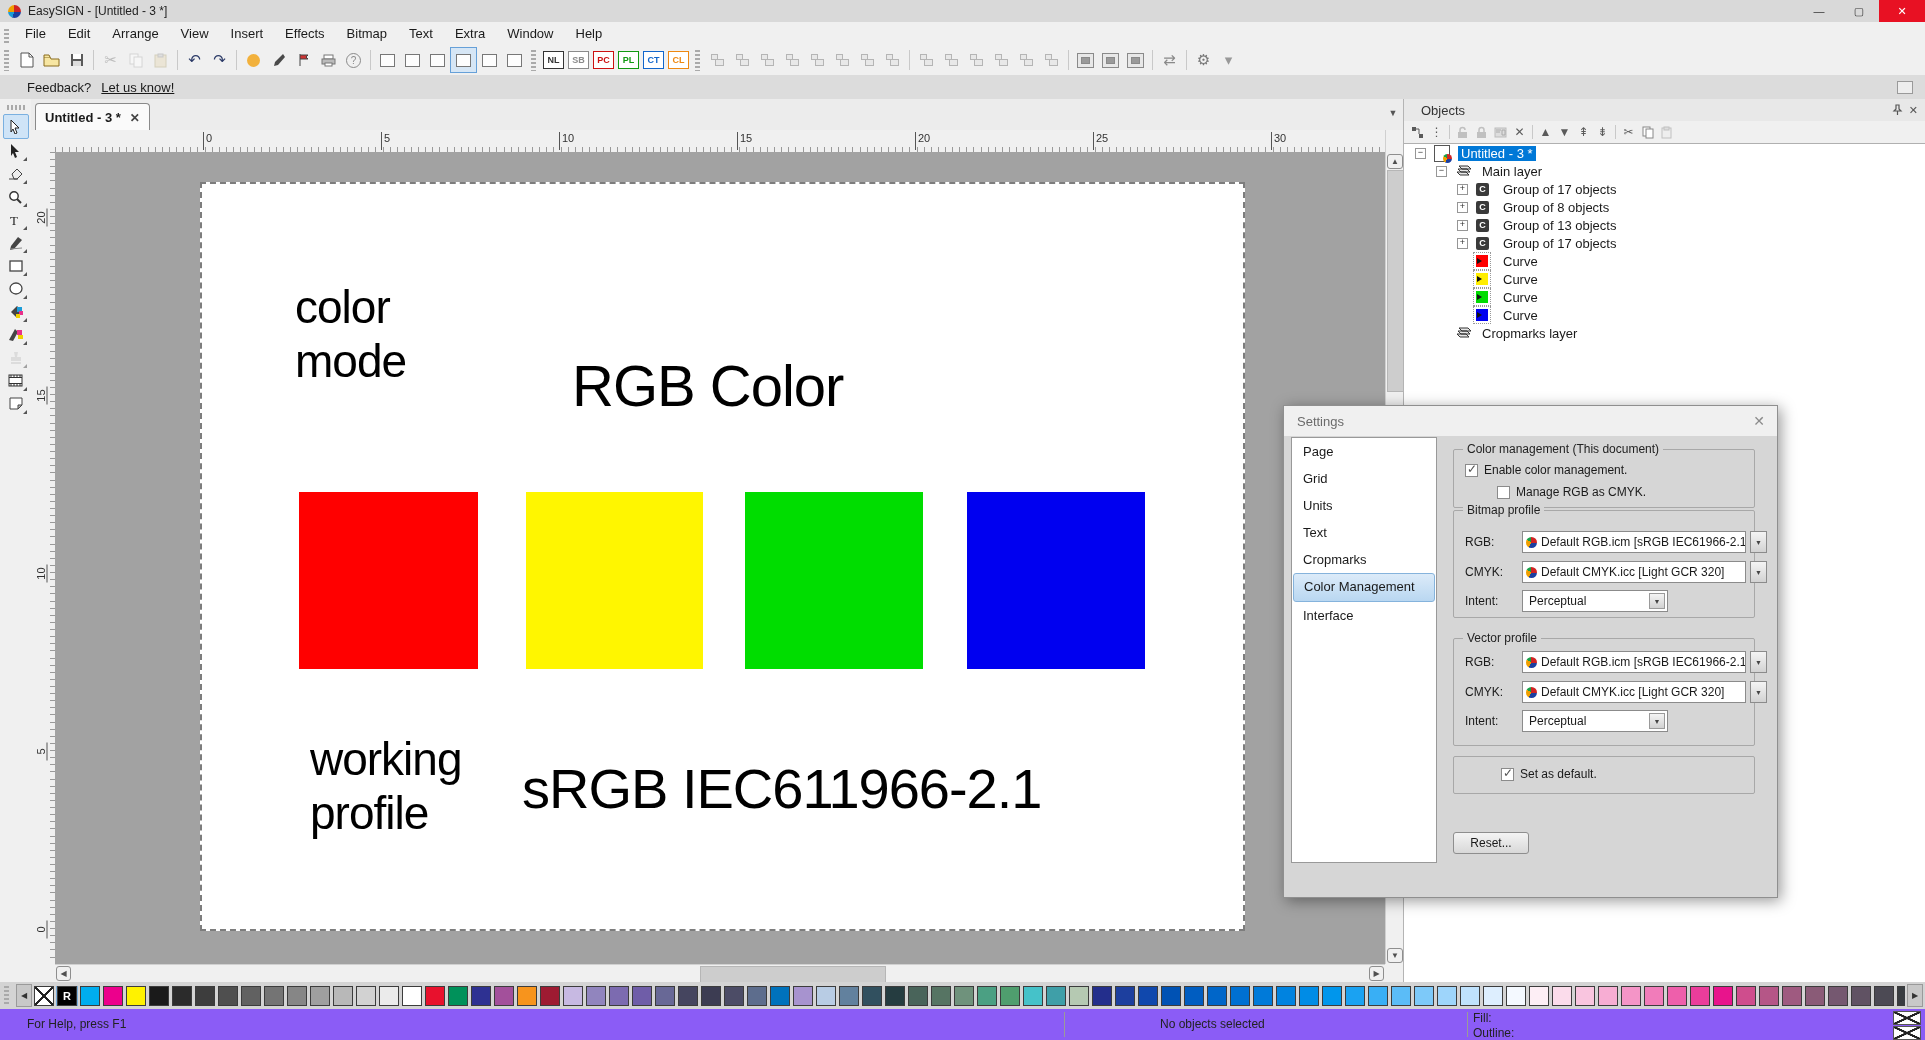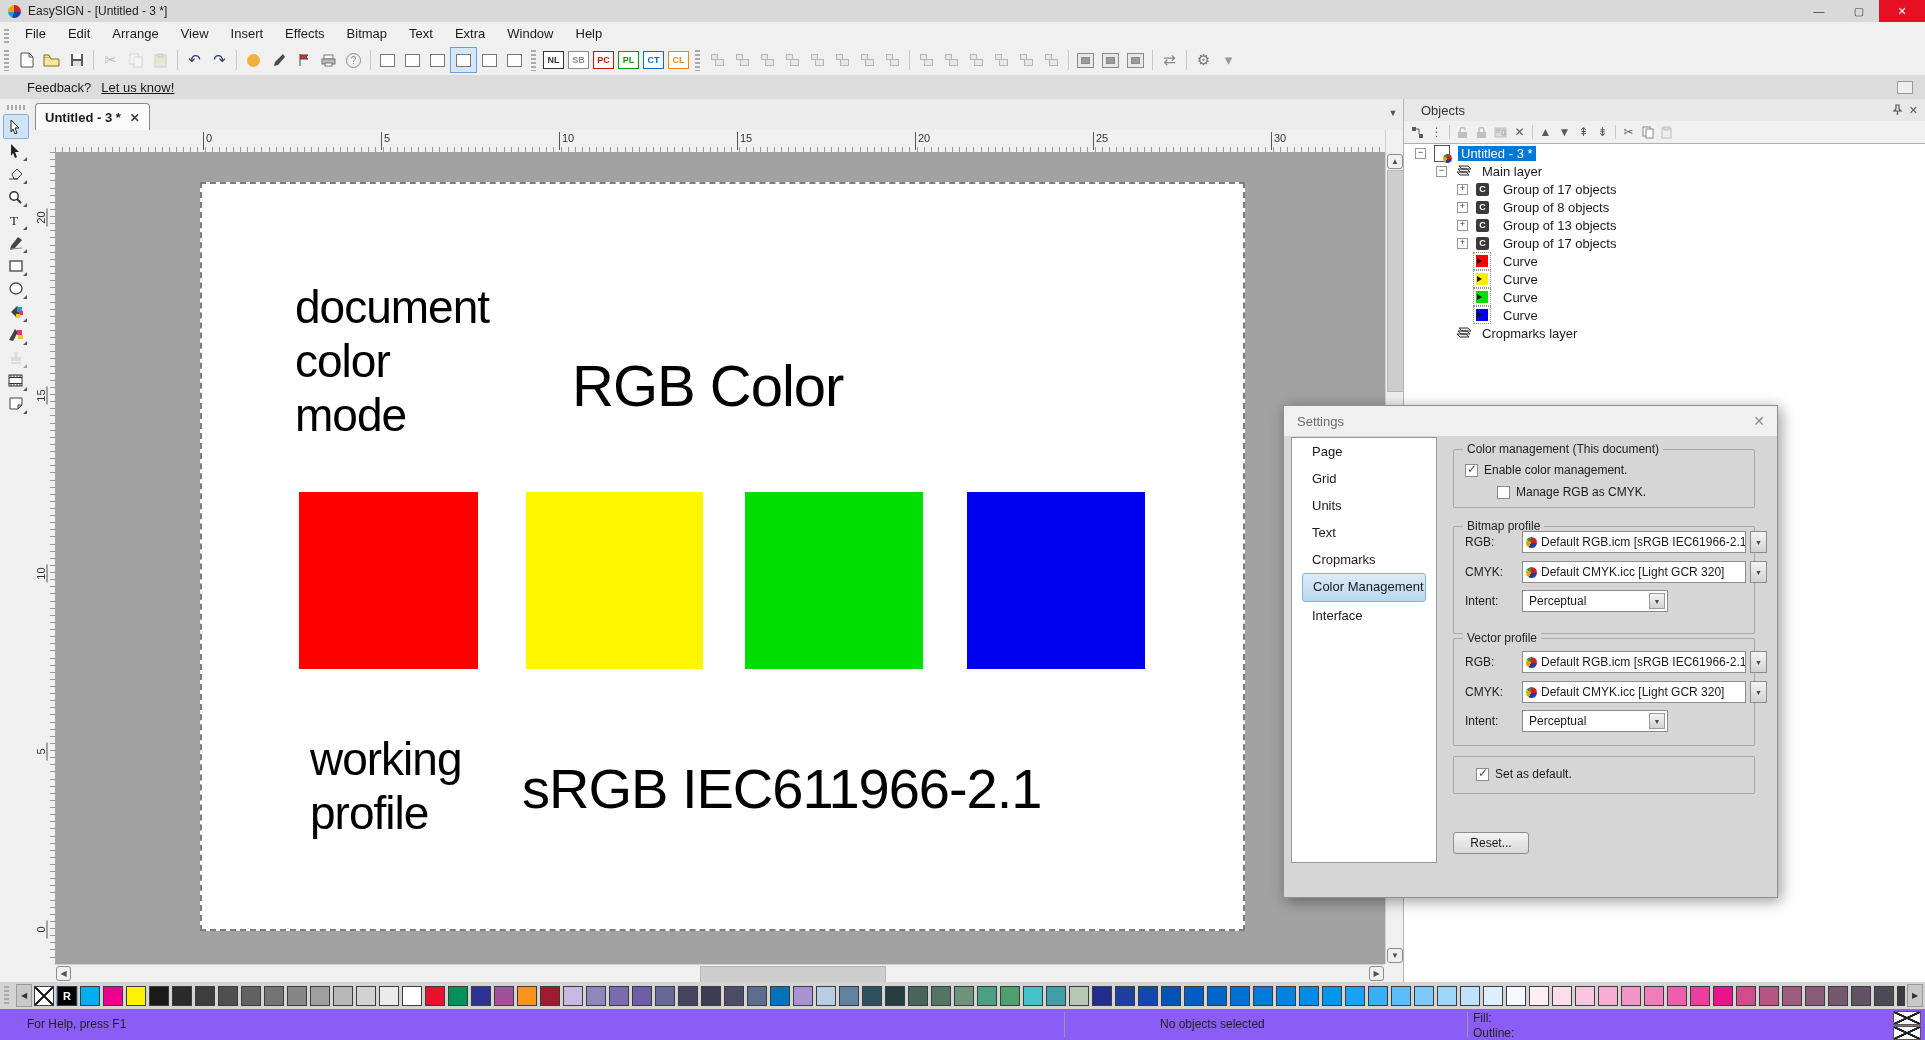--- a/index.html
+++ b/index.html
@@ -108,21 +108,21 @@
   .none-chip{position:absolute;width:26px;height:12px;background:#fff;border:1px solid #555;overflow:hidden;}
   .none-chip:before{content:"";position:absolute;left:0;top:0;width:100%;height:100%;
     background:linear-gradient(to top right,transparent 44%,#222 46%,#222 54%,transparent 56%),
                linear-gradient(to bottom right,transparent 44%,#222 46%,#222 54%,transparent 56%);}
   
   .dialog{left:1283px;top:405px;width:495px;height:493px;background:#d6d6d6;border:1px solid #8f8f8f;
           box-shadow:3px 3px 14px rgba(0,0,0,.4);box-sizing:border-box;}
   .dlg-title{height:30px;background:#f0f0f0;display:flex;align-items:center;padding-left:13px;font-size:13px;color:#6b6b6b;}
   .dlg-close{margin-left:auto;margin-right:12px;color:#8a8a8a;font-size:14px;}
   .dlg-nav{position:absolute;left:7px;top:31px;width:146px;height:426px;background:#fff;border:1px solid #999;font-size:13px;box-sizing:border-box;}
-  .nav-item{height:27px;line-height:27px;padding-left:10px;margin:0 10px;}
+  .nav-item{height:27px;line-height:27px;padding-left:10px;margin:0 1px;}
   .nav-item.selected{background:linear-gradient(#dcebf9,#b9d7f1);border:1px solid #85b3dc;border-radius:3px;line-height:25px;}
   .grp{position:absolute;left:169px;width:300px;border:1px solid #a8a8a8;border-radius:2px;}
   .grp-title{position:absolute;left:9px;top:-8px;background:#d6d6d6;padding:0 4px;font-size:12px;color:#222;}
   .cbrow{position:absolute;display:flex;align-items:center;font-size:12px;}
   .cb{width:13px;height:13px;background:#fff;border:1px solid #8b8b8b;margin-right:6px;position:relative;box-sizing:border-box;flex:none;}
   .cb.checked:after{content:"✓";position:absolute;left:1px;top:-3px;font-size:12px;color:#555;}
   .frow-label{position:absolute;font-size:12px;}
   .combo{position:absolute;height:22px;background:#fff;border:1px solid #8b8b8b;display:flex;align-items:center;font-size:12px;box-sizing:border-box;overflow:hidden;white-space:nowrap;}
   .combo .picon{width:11px;height:11px;border-radius:50%;margin:0 4px 0 3px;flex:none;
     background:conic-gradient(#d02424 0 100deg,#1b3fa0 100deg 210deg,#f0a000 210deg 300deg,#18a048 300deg 360deg);}
@@ -486,21 +486,20 @@
     <span class="lbl" style="top: 59px;">20</span>
     <span class="lbl" style="top: 237px;">15</span>
     <span class="lbl" style="top: 415px;">10</span>
     <span class="lbl" style="top: 593px;">5</span>
     <span class="lbl" style="top: 771px;">0</span>
   </div>
 
 <div class="abs canvas">
   <div class="page">
     <div class="cv-text" id="mode-text" style="left:93px;top:96px;font-size:46px;line-height:54px;">
-        <div>document</div>
         <div>color</div>
         <div>mode</div>
       </div>
     <div class="cv-text" style="left:370px;top:168px;font-size:58px;">RGB Color</div>
     <div id="squares">
         <div class="sq" style="left: 97px; width: 179px; background: rgb(255, 0, 0);"></div>
         <div class="sq" style="left: 324px; width: 177px; background: rgb(255, 246, 0);"></div>
         <div class="sq" style="left: 543px; width: 178px; background: rgb(0, 221, 0);"></div>
         <div class="sq" style="left: 765px; width: 178px; background: rgb(0, 0, 240);"></div>
       </div>
@@ -670,21 +669,21 @@
   </div>
   <div class="cbrow" style="left:181px;top:57px;">
     <span class="cb checked"></span>
     <span>Enable color management.</span>
   </div>
   <div class="cbrow" style="left:181px;top:79px;padding-left:32px;">
     <span class="cb"></span>
     <span>Manage RGB as CMYK.</span>
   </div>
 
-  <div class="grp" style="top:120px;height:106px;">
+  <div class="grp" style="top:104px;height:106px;">
     <div class="grp-title">Bitmap profile</div>
   </div>
   <div class="frow-label" style="left:181px;top:129px;">RGB:</div>
   <div class="combo" style="left:238px;top:125px;width:224px;">
     <span class="picon"></span>
     <span>Default RGB.icm [sRGB IEC61966-2.1]</span>
   </div>
   <div class="drop-btn" style="left:466px;top:125px;">▼</div>
 
   <div class="frow-label" style="left:181px;top:159px;">CMYK:</div>
@@ -717,21 +716,21 @@
   </div>
   <div class="drop-btn" style="left:466px;top:275px;">▼</div>
 
   <div class="frow-label" style="left:181px;top:308px;">Intent:</div>
   <div class="combo" style="left:238px;top:304px;width:146px;">
     <span style="margin-left:6px">Perceptual</span>
     <span class="drop-in">▼</span>
   </div>
 
   <div class="grp" style="top:350px;height:36px;"></div>
-  <div class="cbrow" style="left:170px;top:361px;padding-left:22px;">
+  <div class="cbrow" style="left:195px;top:361px;padding-left:22px;">
     <span class="cb checked"></span>
     <span>Set as default.</span>
   </div>
 
   <div class="btn" style="left:169px;top:426px;width:76px;height:22px;">
     <span>Reset...</span>
   </div>
 
 </div>
 

